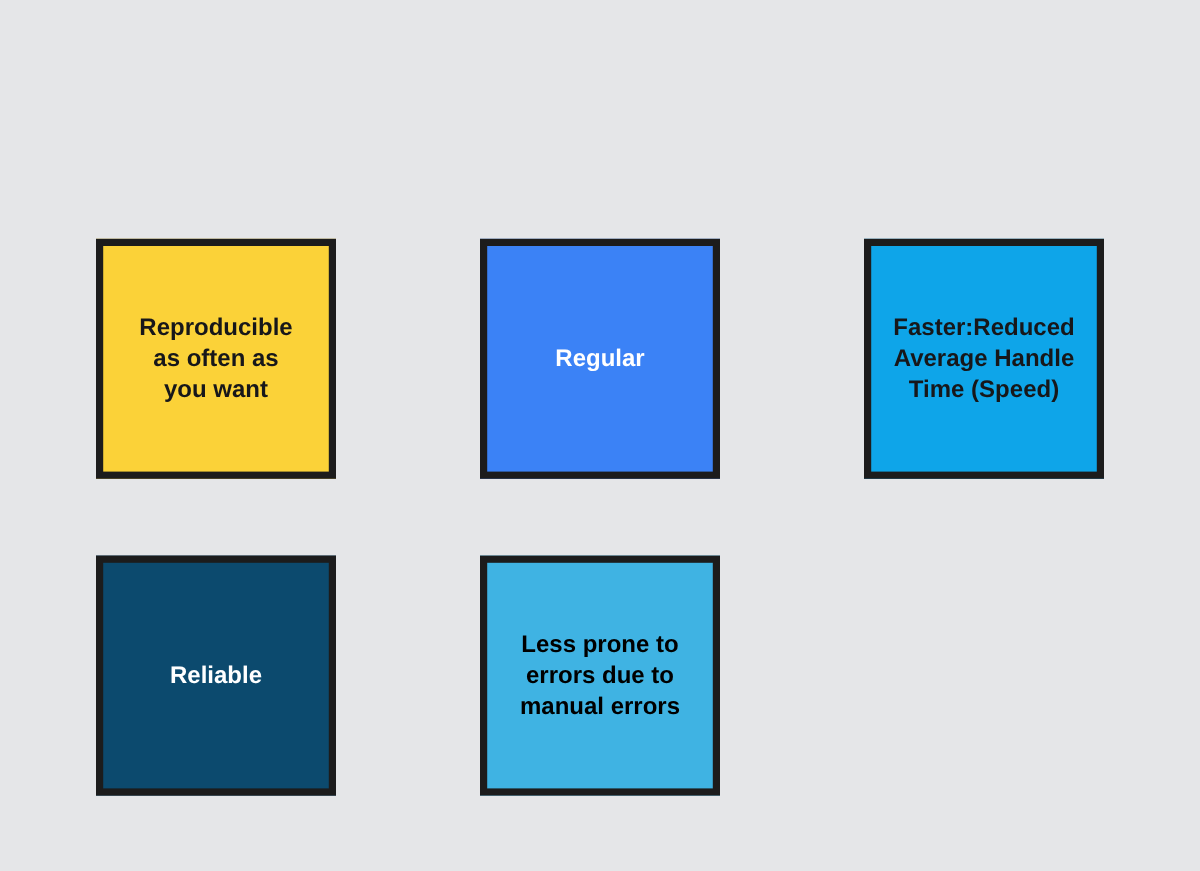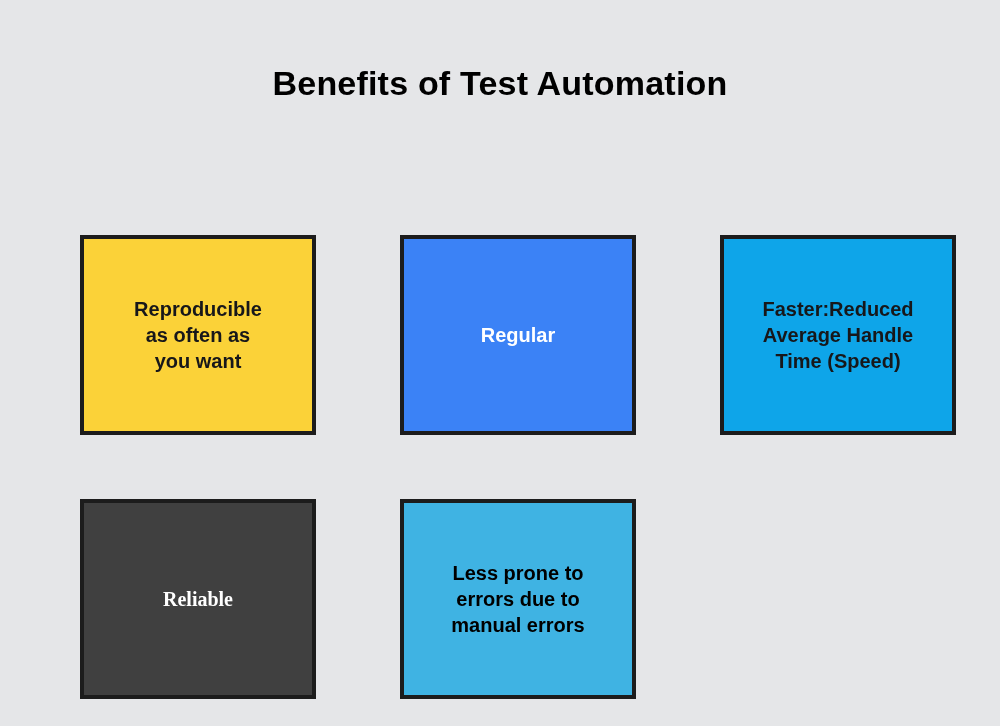--- a/index.html
+++ b/index.html
@@ -37,66 +37,64 @@
     top: 199px;
     width: 840px;
     height: 464px;
     display: grid;
     grid-template-columns: 200px 200px 200px;
     grid-template-rows: 200px 200px;
     column-gap: 120px;
     row-gap: 64px;
   }
   .card {
-    width: 236px;
+    width: 200px;
     height: 200px;
     box-sizing: border-box;
-    border: 4px solid #404040;
+    border: 6px solid #404040;
     display: flex;
     align-items: center;
     justify-content: center;
     padding: 0 8px;
-    margin-top: 36px;
   }
   .card-label {
     text-align: center;
     font-size: 20px;
     font-weight: bold;
     line-height: 26px;
     white-space: pre-line;
   }
   .dark-text { color: #17171a; }
   .light-text { color: #ffffff; }
 </style>
 </head>
 <body style="background: rgb(229, 230, 232);">
 
 <div class="page" style="background: rgb(229, 230, 232);">
 
-  <div class="page-title" style="color: rgb(0, 0, 0);">Benefits of Test Automation</div>
 
   <div class="grid">
 
     <div class="card" style="background: rgb(251, 210, 56); border-color: rgb(28, 28, 28);">
       <div class="card-label dark-text" style="color: rgb(23, 23, 26);">Reproducible
 as often as
 you want</div>
     </div>
 
     <div class="card" style="background: #3b82f6; border-color: rgb(28, 28, 28);">
       <div class="card-label light-text" style="color: rgb(255, 255, 255);">Regular</div>
     </div>
 
     <div class="card" style="background: #0ea5e9; border-color: rgb(28, 28, 28);">
       <div class="card-label dark-text" style="color: rgb(23, 23, 26);">Faster:Reduced
 Average Handle
 Time (Speed)</div>
     </div>
 
-    <div class="card" style="background: #404040; border-color: rgb(28, 28, 28); font-family: Liberation Serif, serif;">
+    <div class="card" style="background: #0c4a6e; border-color: rgb(28, 28, 28);">
       <div class="card-label light-text" style="color: rgb(255, 255, 255);">Reliable</div>
     </div>
 
     <div class="card" style="background: rgb(63, 179, 227); border-color: rgb(28, 28, 28);">
       <div class="card-label dark-text" style="color: #000000;">Less prone to
 errors due to
 manual errors</div>
     </div>
 
 

